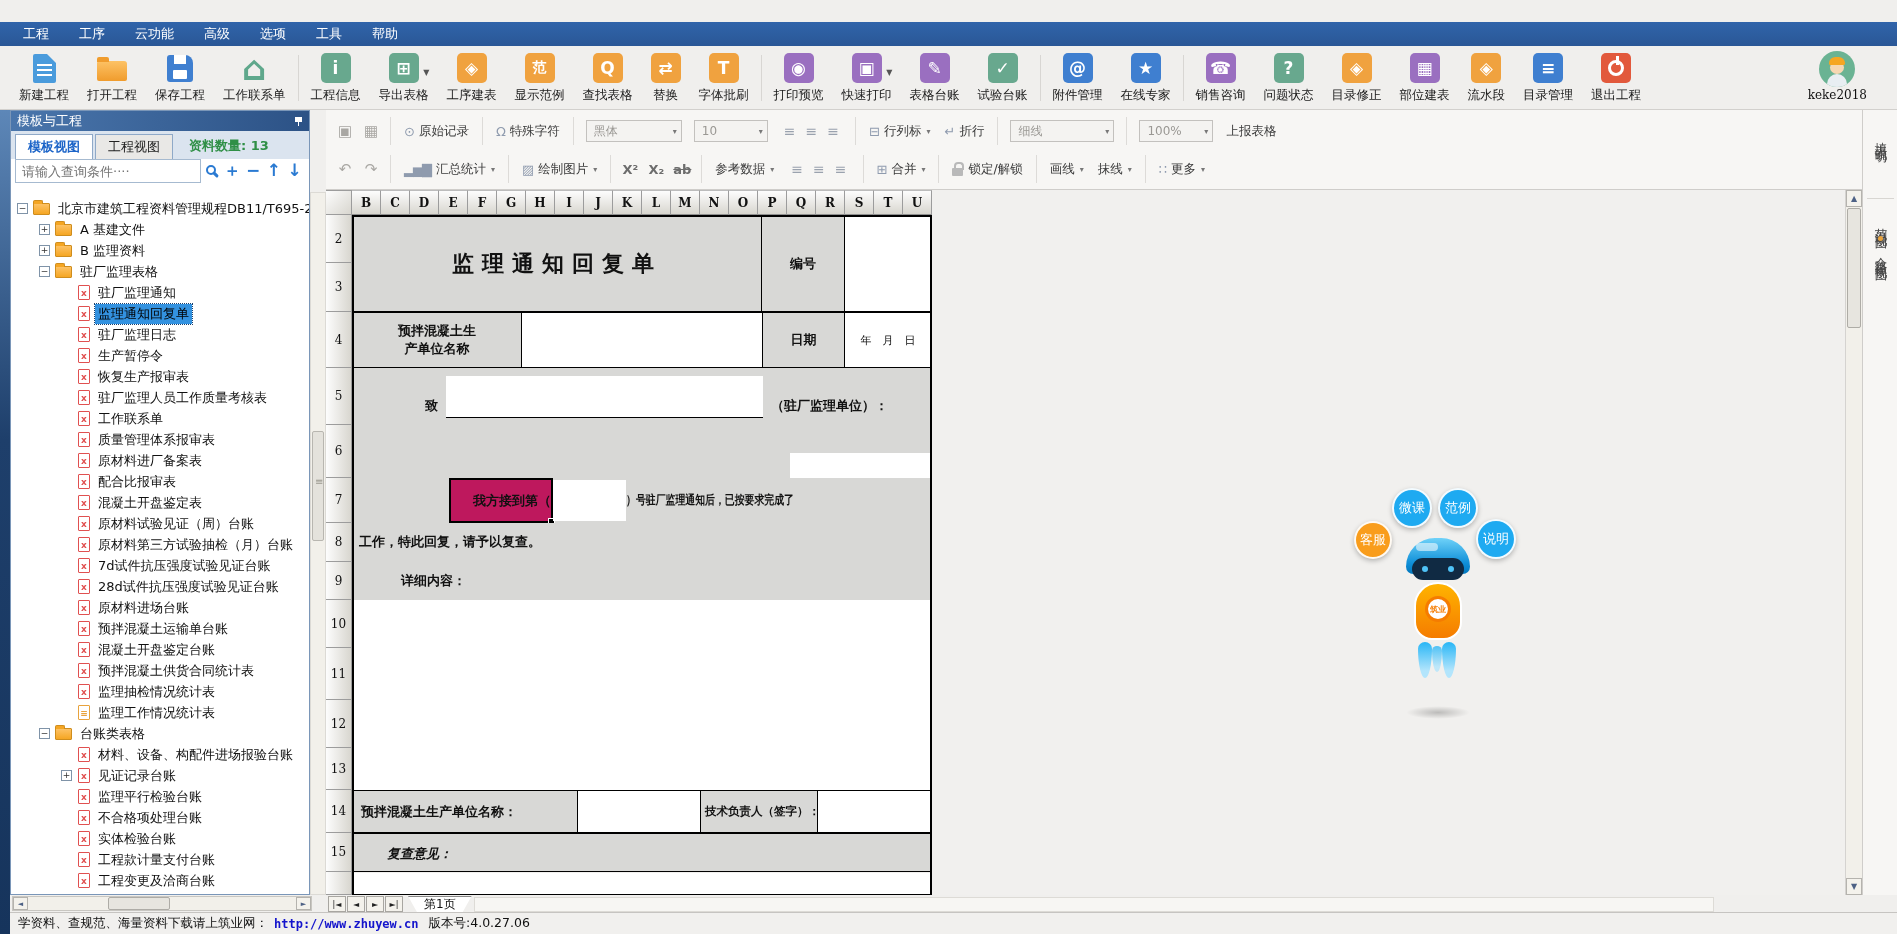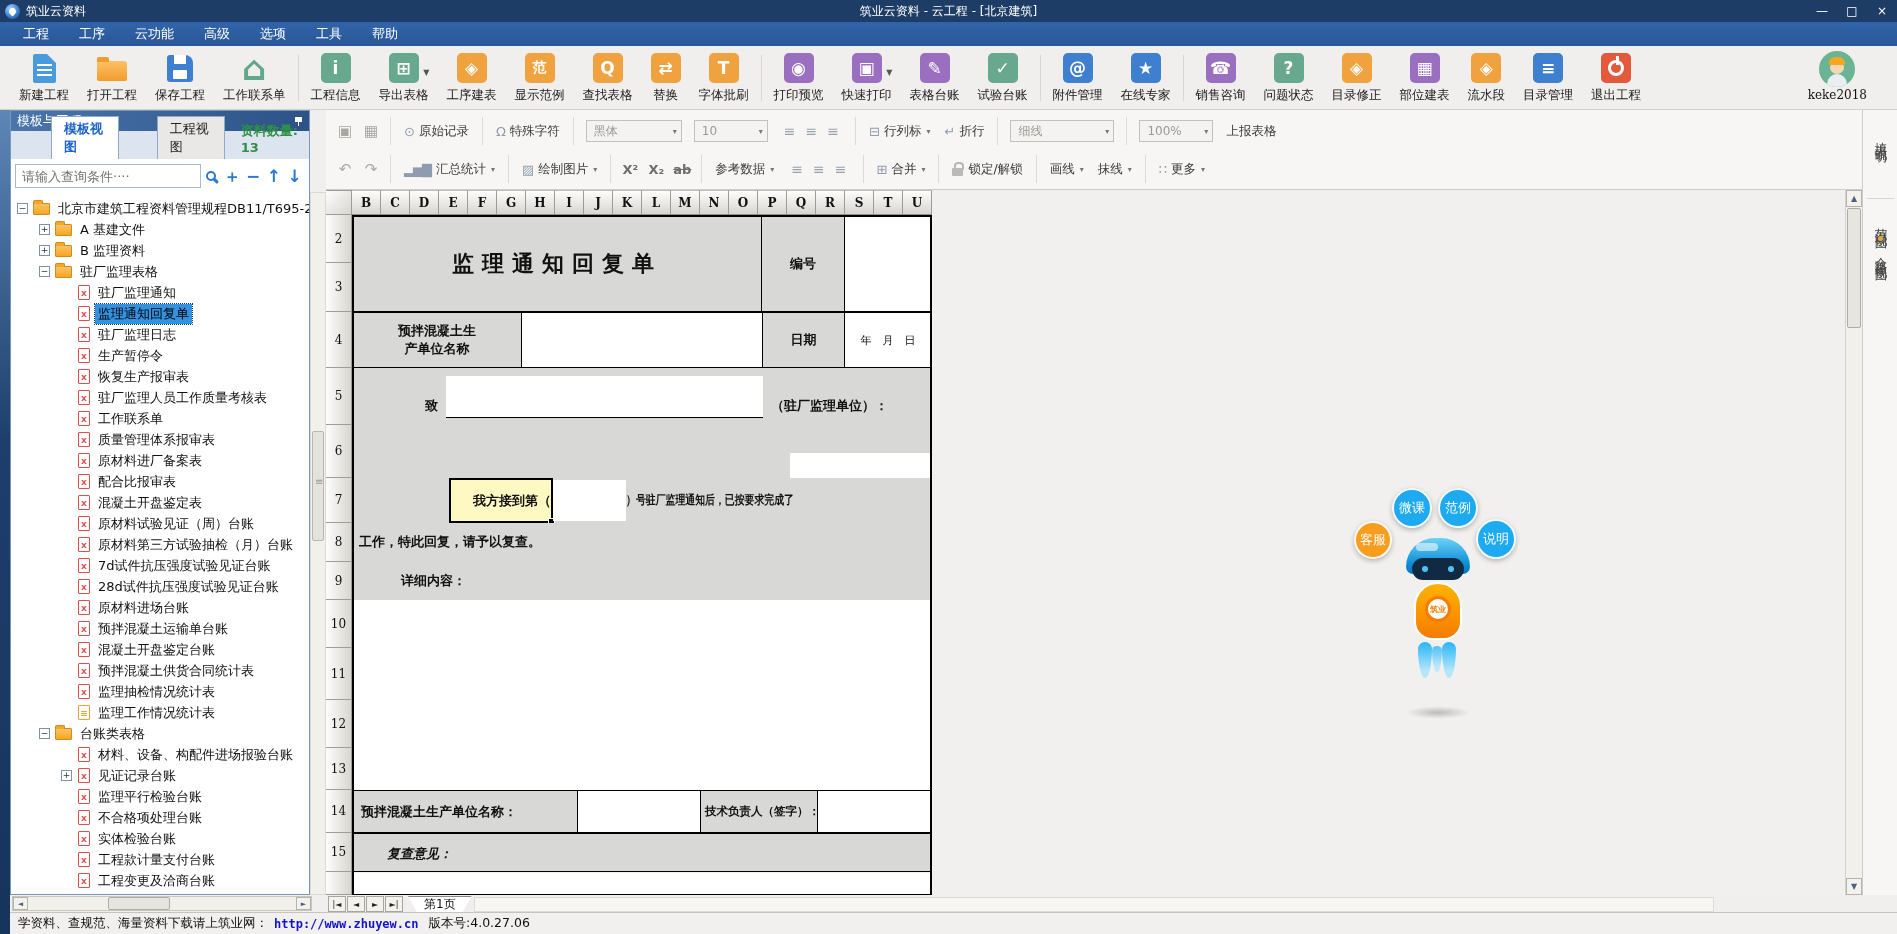--- a/index.html
+++ b/index.html
@@ -60,24 +60,24 @@
              background:linear-gradient(#5d87b8,#1e3f6b 40%,#16345c);}
 
   
   .sidebar{position:absolute;left:10px;top:110px;width:300px;height:785px;background:#fff;border:1px solid #7a96b8;}
   .sb-header{height:20px;background:linear-gradient(90deg,#4a76ac,#2c5286);color:#fff;font-size:13px;
              display:flex;align-items:center;padding:0 6px;}
   .pin{margin-left:auto;width:9px;height:9px;position:relative;}
   .pin::before{content:'';position:absolute;left:1px;top:0;width:7px;height:5px;background:#fff;}
   .pin::after{content:'';position:absolute;left:4px;top:5px;width:1px;height:4px;background:#fff;}
   .sb-tabs{height:28px;background:#dbe4ef;display:flex;align-items:flex-end;padding:3px 4px 0 4px;}
-  .sb-tab{padding:3px 12px;font-size:13px;border:1px solid #8fa9c8;border-bottom:none;background:#e9e8e6;color:#222;margin-right:2px;margin-left:36px;}
+  .sb-tab{padding:3px 12px;font-size:13px;border:1px solid #8fa9c8;border-bottom:none;background:#e9e8e6;color:#222;margin-right:2px;}
   .sb-tab.active{background:#fff;color:#1c64c8;font-weight:bold;}
   .sb-count{margin-left:14px;color:#2f8f46;font-size:13px;font-weight:bold;padding-bottom:4px;margin-top:8px;}
-  .sb-search{height:34px;background:#fff;display:flex;align-items:center;padding:0 4px;}
+  .sb-search{height:34px;background:#fff;display:flex;align-items:flex-start;padding:0 4px;}
   .sb-search input{width:196px;height:24px;border:1px solid #a6bad0;padding:0 6px;font-size:13px;color:#555;
                    font-family:inherit;outline:none;}
   .s-ico{display:inline-flex;width:22px;height:22px;align-items:center;justify-content:center;
          color:#2a7ad2;font-size:17px;font-weight:bold;}
   .mag{width:10px;height:10px;border:2.5px solid #2a7ad2;border-radius:50%;position:relative;}
   .mag::after{content:'';position:absolute;width:3px;height:7px;background:#2a7ad2;transform:rotate(-45deg);
               bottom:-5px;right:-3px;border-radius:2px;}
   .tree{position:absolute;left:0;top:84px;right:0;bottom:0;background:#fff;overflow:hidden;padding-top:3px;}
   .t-row{height:21px;display:flex;align-items:center;white-space:nowrap;font-size:13px;}
   .t-exp{width:11px;height:11px;border:1px solid #7f93a8;background:#fff;display:inline-flex;align-items:center;
@@ -201,30 +201,20 @@
   .rb-f1{left:20px;} .rb-f2{left:44px;} 
   .rb-f3{left:34px;top:116px;width:10px;height:26px;opacity:.8;}
   .rb-shadow{position:absolute;left:8px;top:176px;width:64px;height:13px;border-radius:50%;
              background:radial-gradient(rgba(0,0,0,.22),rgba(0,0,0,0) 70%);}
 </style>
 </head>
 <body>
 
 <div class="app">
 
-  <div class="titlebar">
-    <span class="logo"></span>
-    <span>筑业云资料</span>
-    <span class="title-center">筑业云资料 - 云工程 - [北京建筑]</span>
-    <span class="winbtns">
-      <span class="winbtn">—</span>
-      <span class="winbtn">□</span>
-      <span class="winbtn">×</span>
-    </span>
-  </div>
 
   <div class="menubar" id="menubar">
       <span class="menu-item">工程</span>
       <span class="menu-item">工序</span>
       <span class="menu-item">云功能</span>
       <span class="menu-item">高级</span>
       <span class="menu-item">选项</span>
       <span class="menu-item">工具</span>
       <span class="menu-item">帮助</span>
     </div>
@@ -766,21 +756,21 @@
       <div class="fc g nob" style="left:1px;top:153px;width:578px;height:57px;">
         <span class="blabel" style="position:absolute;left:72px;bottom:10px;">致</span>
         <div class="inputline" style="left:93px;top:8px;width:317px;height:42px;"></div>
         <span class="blabel" style="position:absolute;left:418px;bottom:10px;">（驻厂监理单位）：</span>
       </div>
 
       <div class="fc g nob" style="left:1px;top:210px;width:578px;height:53px;"></div>
       <div style="position:absolute;left:438px;top:238px;width:141px;height:70px;background:#fff;border-bottom:1px solid #000;"></div>
 
       <div class="fc g nob" style="left:1px;top:263px;width:578px;height:45px;">
-        <div class="selcell" style="background:#fef9c3;">
+        <div class="selcell" style="background:#be185d;">
           <span>我方接到第（</span>
         </div>
         <div style="position:absolute;left:200px;top:2px;width:73px;height:41px;background:#fff;"></div>
         <span class="blabel" style="position:absolute;left:273px;top:14px;white-space:nowrap;font-size:12.5px;transform:scaleX(0.79);transform-origin:left;">）号驻厂监理通知后，已按要求完成了</span>
       </div>
 
       <div class="fc g nob" style="left:1px;top:347px;width:578px;height:38px;">
         <span class="blabel" style="position:absolute;left:48px;top:10px;">详细内容：</span>
       </div>
 

